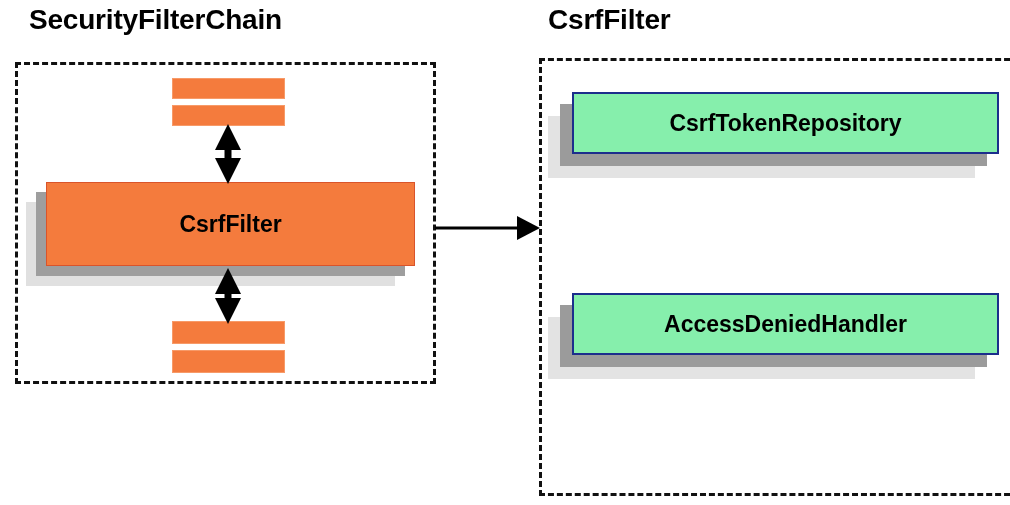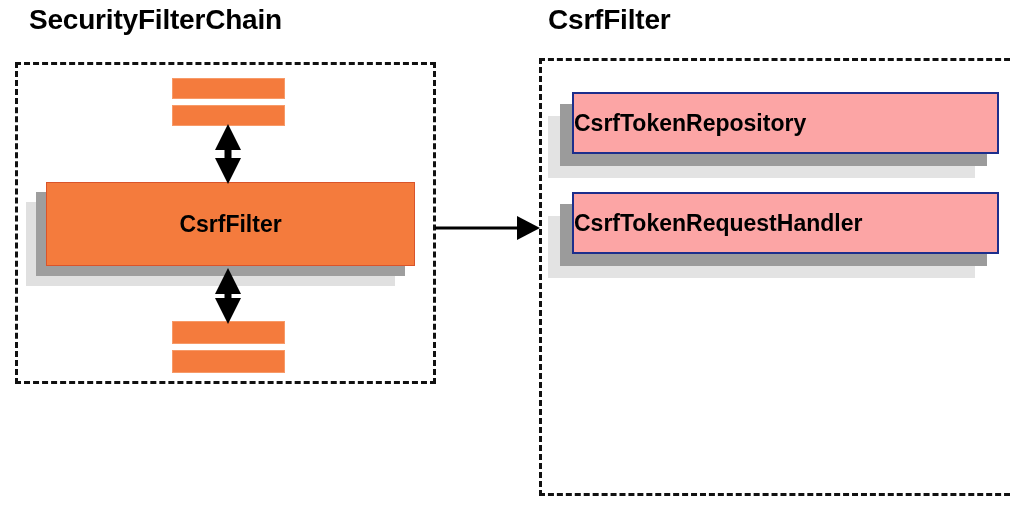--- a/index.html
+++ b/index.html
@@ -74,24 +74,24 @@
     background:#E3E3E3;
   }
   .node-blue-shadow1{
     position:absolute;left:-12px;top:12px;
     width:100%;height:100%;
     background:#9B9B9B;
   }
   .node-blue-face{
     position:absolute;left:0;top:0;
     width:100%;height:100%;
-    background:#fca5a5;
+    background:#86efac;
     border:2px solid #1C2E8C;
     box-sizing:border-box;
-    display:flex;align-items:center;
+    display:flex;align-items:center;justify-content:center;
   }
   .node-blue-face .node-label{
     font-weight:bold;font-size:23px;color:#000000;white-space:nowrap;
   }
 
   
   #arrow-layer{position:absolute;left:0;top:0;width:1010px;height:505px;pointer-events:none;}
 </style>
 </head>
 <body>
@@ -121,28 +121,28 @@
   <div class="dashed-box" id="box-right"></div>
 
   <div class="node-blue-wrap" style="left:560px;top:92px;width:427px;height:62px;">
     <div class="node-blue-shadow2"></div>
     <div class="node-blue-shadow1"></div>
     <div class="node-blue-face">
       <span class="node-label">CsrfTokenRepository</span>
     </div>
   </div>
 
-  <div class="node-blue-wrap" style="left:560px;top:192px;width:427px;height:62px;">
+
+  <div class="node-blue-wrap" style="left:560px;top:293px;width:427px;height:62px;">
     <div class="node-blue-shadow2"></div>
     <div class="node-blue-shadow1"></div>
     <div class="node-blue-face">
-      <span class="node-label">CsrfTokenRequestHandler</span>
+      <span class="node-label">AccessDeniedHandler</span>
     </div>
   </div>
-
 
 
   <svg id="arrow-layer" viewBox="0 0 1010 505" width="1010" height="505">
 
     <g>
       <line x1="216" y1="133" x2="216" y2="175" stroke="#000000" stroke-width="7"></line>
       <polygon points="216,124 203,150 229,150" fill="#000000"></polygon>
       <polygon points="216,184 203,158 229,158" fill="#000000"></polygon>
     </g>
 

